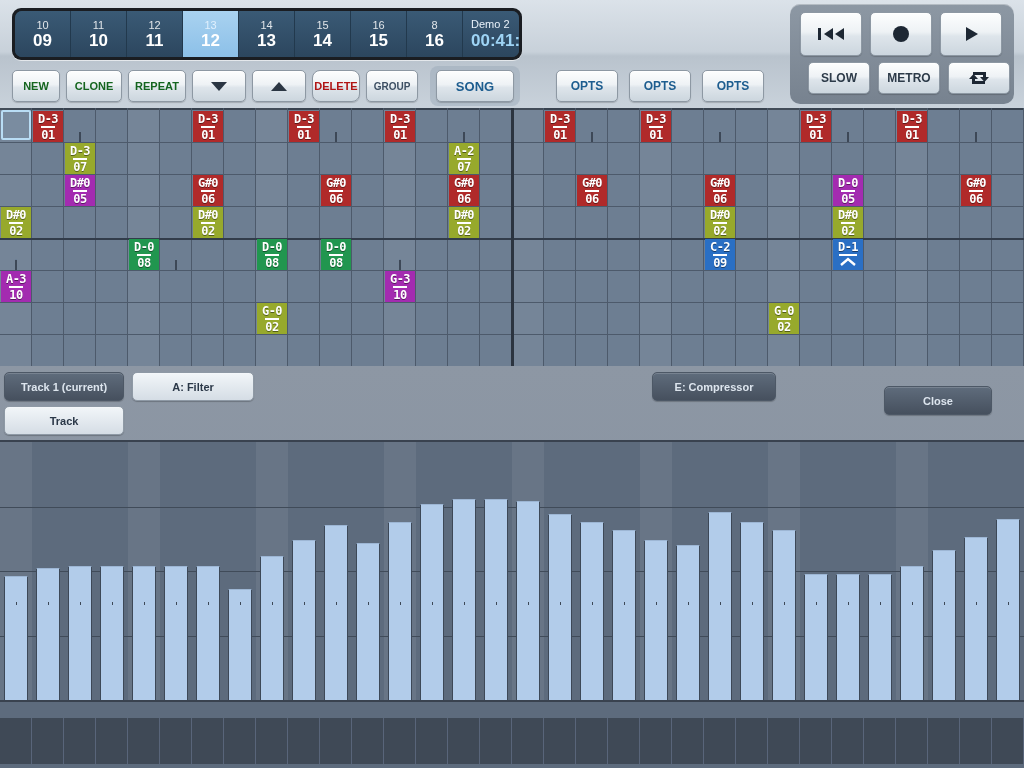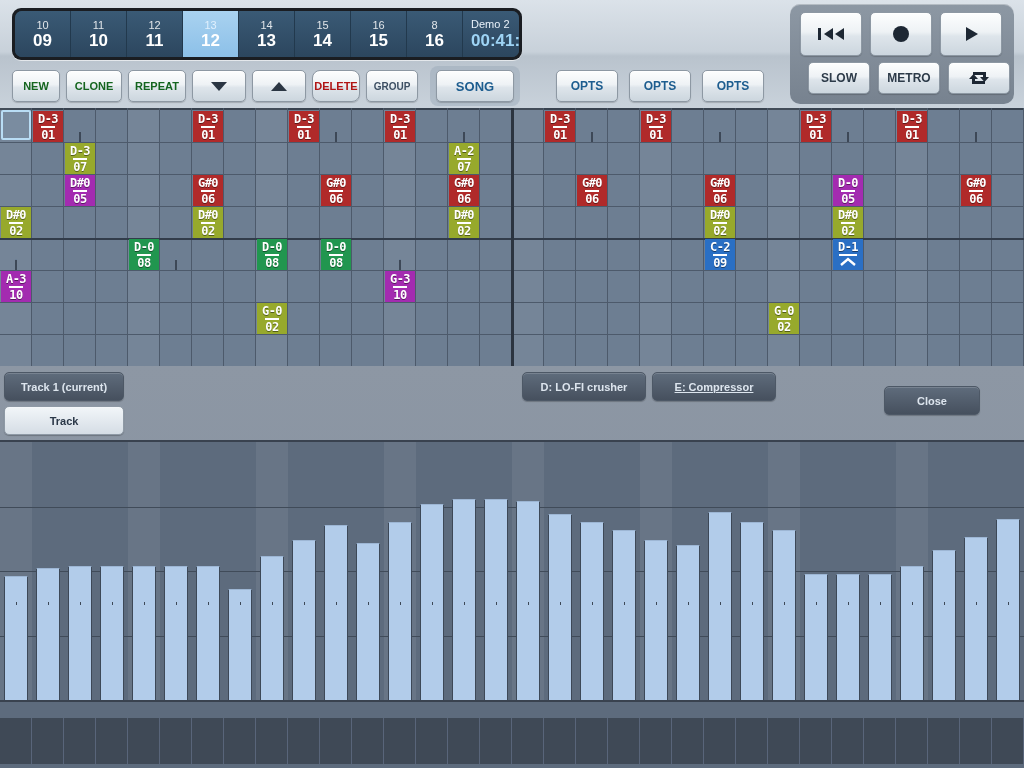--- a/index.html
+++ b/index.html
@@ -175,22 +175,22 @@
   }
   .tab.on {
     background: linear-gradient(to bottom,#f2f6f9 0%, #d5dde5 100%);
     color:#2b3848; border-color:#8e99a5;
   }
   #t-track { left:4px;   width:120px; }
   #t-a     { left:132px; width:122px; }
   #t-b     { left:262px; width:122px; }
   #t-c     { left:392px; width:124px; }
   #t-d     { left:522px; width:124px; }
-  #t-e     { left:652px; width:124px;text-decoration:underline; }
-  #t-close { left:884px; top:14px; width:96px; height:29px;
+  #t-e     { left:652px; width:124px; }
+  #t-close { left:884px; top:14px; width:108px; height:29px;
              background: linear-gradient(to bottom,#5f6c7c 0%, #46505e 100%); }
   #paramrow { position:absolute; left:0; top:40px; width:1024px; height:30px; }
   #p-cutoff { left:4px;   width:120px; }
   #p-reso   { left:132px; width:122px; }
 
   
   #chart {
     position:absolute; left:0; top:74px; width:1024px; height:656px;
     background:#5d6b7d;
     border-top:2px solid #39424f;
@@ -540,21 +540,21 @@
         <div class="nv">02</div>
       </div>
     </div>
   <div id="playhead"></div>
 </div>
 
 <div id="curve-panel">
 
   <div id="tabrow">
     <div class="tab" id="t-track">Track 1 (current)</div>
-    <div class="tab" id="t-d">D: LO-FI crusher</div>
+    <div class="tab on" id="t-a">A: Filter</div>
     <div class="tab" id="t-e">E: Compressor</div>
     <div class="tab" id="t-close">Close</div>
   </div>
 
   <div id="paramrow">
     <div class="tab on" id="p-cutoff">Track</div>
   </div>
 
   <div id="chart">
     <div id="chart-plot">

